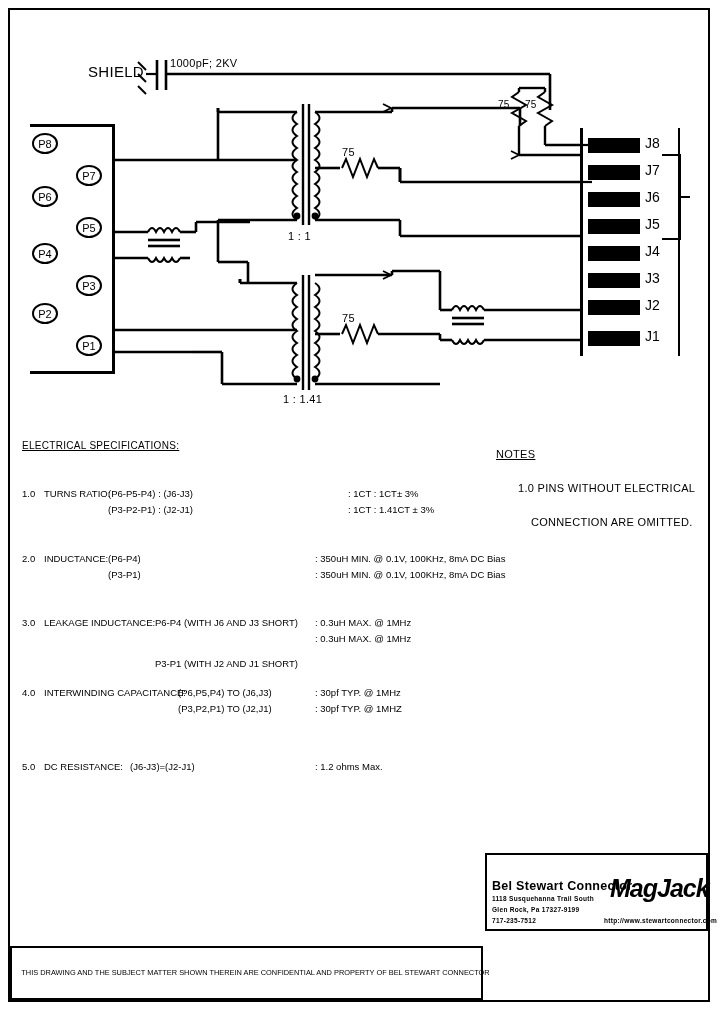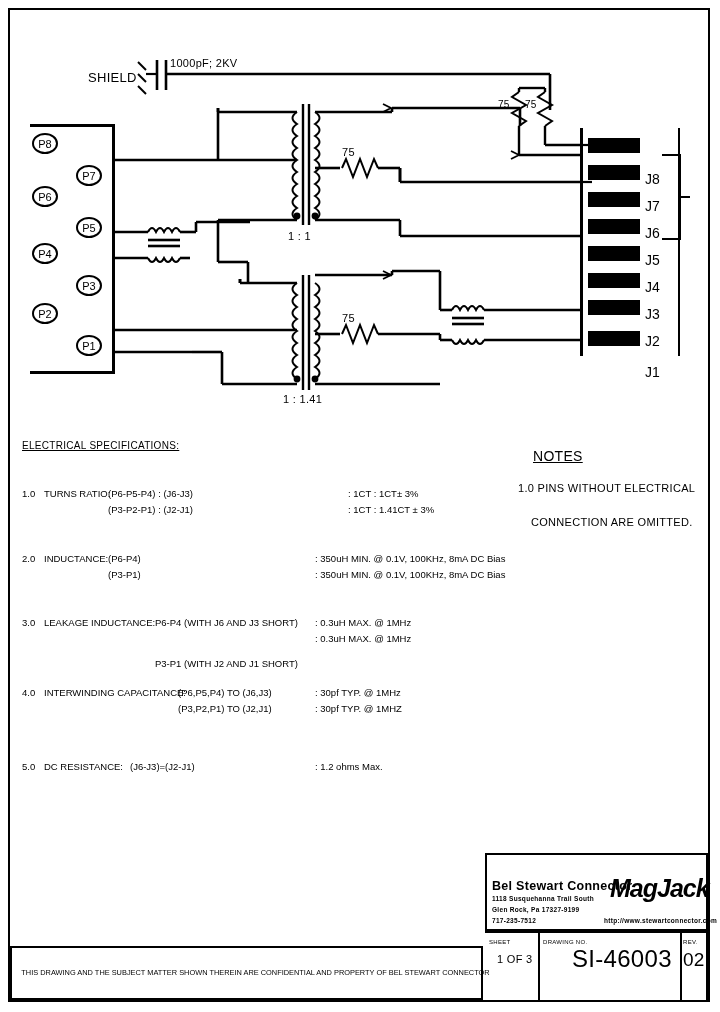--- a/index.html
+++ b/index.html
@@ -7,21 +7,21 @@
   #page{position:relative;width:720px;height:1012px;background:#fff;overflow:hidden;}
   .frame{position:absolute;left:8px;top:8px;width:702px;height:994px;border:2px solid #000;box-sizing:border-box;}
   .ln{position:absolute;background:#000;}
   .h{height:2px;}
   .v{width:2px;}
   .txt{position:absolute;white-space:pre;font-family:"Liberation Sans",sans-serif;color:#000;letter-spacing:.3px;}
   svg{position:absolute;overflow:visible;}
   .pin{position:absolute;border:2px solid #000;border-radius:50%;width:26px;height:21px;box-sizing:border-box;
        display:flex;align-items:center;justify-content:center;font-size:11px;background:#fff;}
   .jblk{position:absolute;background:#000;width:52px;height:15px;}
-  .jlbl{position:absolute;font-size:14px;margin-top:36px;}
+  .jlbl{position:absolute;font-size:14px;}
   .sp-label{position:absolute;font-size:9.5px;white-space:pre;}
   .sp-val{position:absolute;font-size:9.5px;white-space:pre;}
   .underline{text-decoration:underline;}
   #tb{position:absolute;left:485px;top:853px;width:223px;height:78px;border:2px solid #000;box-sizing:border-box;}
   #legal{position:absolute;left:10px;top:946px;width:473px;height:54px;border:2px solid #000;box-sizing:border-box;
          display:flex;flex-direction:column;align-items:center;justify-content:center;}
   #legal div{font-size:7.4px;text-align:center;line-height:10px;white-space:pre;margin-left:18px;}
   #dnblock{position:absolute;left:485px;top:931px;width:223px;height:69px;box-sizing:border-box;}
   .cl-title{font-size:6px;}
   .maglogo{position:absolute;font-style:italic;font-weight:bold;letter-spacing:-1px;}
@@ -206,21 +206,21 @@
   <div class="jlbl" style="left:645px;top:243px">J4</div>
   <div class="jblk" style="left:588px;top:273px"></div>
   <div class="jlbl" style="left:645px;top:270px">J3</div>
   <div class="jblk" style="left:588px;top:300px"></div>
   <div class="jlbl" style="left:645px;top:297px">J2</div>
   <div class="jblk" style="left:588px;top:331px"></div>
   <div class="jlbl" style="left:645px;top:328px">J1</div>
   <div class="ln v" style="left:678px;top:128px;width:2px;height:228px"></div>
   <div class="ln v" style="left:580px;top:128px;width:3px;height:228px"></div>
 
-  <div class="txt" style="left:88px;top:70px;font-size:13px">SHIELD</div>
+  <div class="txt" style="left:88px;top:63px;font-size:15px">SHIELD</div>
   <div class="txt" style="left:170px;top:57px;font-size:11px">1000pF; 2KV</div>
   <div class="txt" style="left:342px;top:146px;font-size:11px">75</div>
   <div class="txt" style="left:342px;top:312px;font-size:11px">75</div>
   <div class="txt" style="left:498px;top:99px;font-size:10px">75</div>
   <div class="txt" style="left:525px;top:99px;font-size:10px">75</div>
   <div class="txt" style="left:288px;top:230px;font-size:11px">1 : 1</div>
   <div class="txt" style="left:283px;top:393px;font-size:11px">1 : 1.41</div>
 
   <div class="txt underline" style="left:22px;top:440px;font-size:10px;font-weight:normal">ELECTRICAL SPECIFICATIONS:</div>
 
@@ -250,41 +250,29 @@
   <div class="sp-label" style="left:178px;top:687px">(P6,P5,P4) TO (J6,J3)</div>
   <div class="sp-val" style="left:315px;top:687px">: 30pf TYP. @ 1MHz</div>
   <div class="sp-label" style="left:178px;top:703px">(P3,P2,P1) TO (J2,J1)</div>
   <div class="sp-val" style="left:315px;top:703px">: 30pf TYP. @ 1MHZ</div>
 
   <div class="sp-label" style="left:22px;top:761px">5.0</div>
   <div class="sp-label" style="left:44px;top:761px">DC RESISTANCE:</div>
   <div class="sp-label" style="left:130px;top:761px">(J6-J3)=(J2-J1)</div>
   <div class="sp-val" style="left:315px;top:761px">: 1.2 ohms Max.</div>
 
-  <div class="txt underline" style="left:533px;top:448px;font-size:14px">NOTES</div>
+  <div class="txt underline" style="left:496px;top:448px;font-size:11px">NOTES</div>
   <div class="txt" style="left:518px;top:482px;font-size:11px">1.0 PINS WITHOUT ELECTRICAL</div>
   <div class="txt" style="left:531px;top:516px;font-size:11px">CONNECTION ARE OMITTED.</div>
 
   <div id="tb"></div>
   <div class="txt" style="left:492px;top:879px;font-size:12.5px;font-weight:bold">Bel Stewart Connector</div>
   <div class="txt" style="left:492px;top:895px;font-size:6.5px;font-weight:bold">1118 Susquehanna Trail South</div>
   <div class="txt" style="left:492px;top:906px;font-size:6.5px;font-weight:bold">Glen Rock, Pa 17327-9199</div>
   <div class="txt" style="left:492px;top:917px;font-size:6.5px;font-weight:bold">717-235-7512</div>
   <div class="maglogo" style="left:610px;top:874px;font-size:25px">MagJack</div>
   <div class="txt" style="left:604px;top:917px;font-size:6.5px;font-weight:bold">http://www.stewartconnector.com</div>
 
-  <div id="dnblock">
-    <div class="ln h" style="left:0;top:0;width:223px;height:2px"></div>
-    <div class="ln v" style="left:53px;top:0;width:2px;height:69px"></div>
-    <div class="ln v" style="left:195px;top:0;width:2px;height:69px"></div>
-    <div class="ln v" style="left:221px;top:0;width:2px;height:69px"></div>
-    <div class="txt cl-title" style="left:4px;top:8px">SHEET</div>
-    <div class="txt" style="left:12px;top:22px;font-size:11px">1 OF 3</div>
-    <div class="txt cl-title" style="left:58px;top:8px">DRAWING NO.</div>
-    <div class="txt" style="left:87px;top:14px;font-size:24px">SI-46003</div>
-    <div class="txt cl-title" style="left:198px;top:8px">REV.</div>
-    <div class="txt" style="left:198px;top:18px;font-size:19px">02</div>
-  </div>
 
   <div id="legal">
     <div>THIS DRAWING AND THE SUBJECT MATTER SHOWN THEREIN ARE CONFIDENTIAL AND PROPERTY OF BEL STEWART CONNECTOR</div>
   </div>
 </div>
 
 </body></html>

